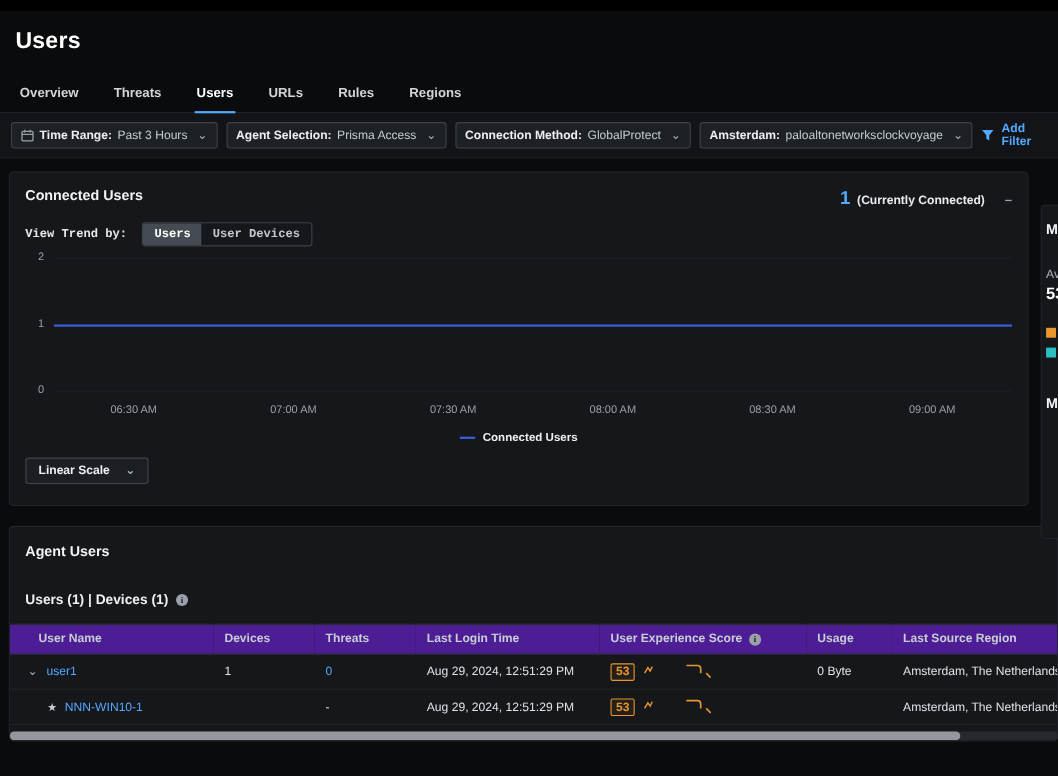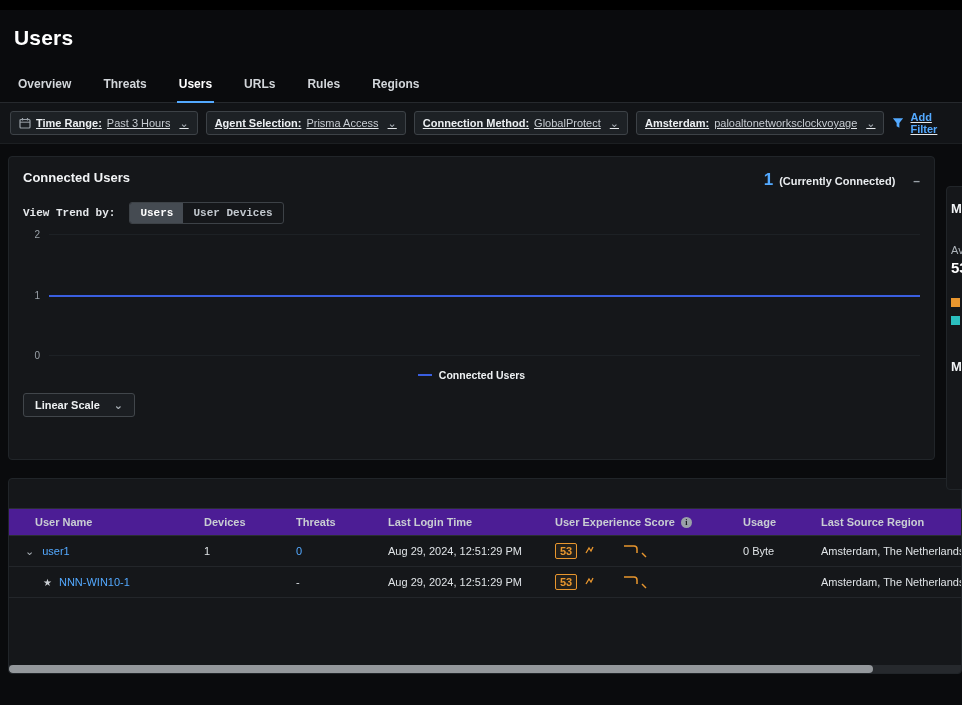--- a/index.html
+++ b/index.html
@@ -16,21 +16,21 @@
   .page-title { margin:0; font-size:21px; font-weight:700; color:#fff; letter-spacing:.2px; }
   .page-subtitle { margin:6px 0 0; font-size:11px; color:#aeb4ba; }
 
   
   .tabs { display:flex; gap:28px; padding:0 16px; margin-top:16px; border-bottom:1px solid #26292d; }
   .tab { padding:11px 2px; font-size:12px; font-weight:700; color:#d2d6da; cursor:pointer; position:relative; }
   .tab.active { color:#fff; }
   .tab.active::after { content:""; position:absolute; left:0; right:0; bottom:-1px; height:2px; background:#53a9ff; }
 
   
-  .filter-bar { display:flex; align-items:center; gap:8px; padding:8px 10px; background:#121417; border-bottom:1px solid #1c1f22;text-decoration:underline; }
+  .filter-bar { display:flex; align-items:center; gap:8px; padding:8px 10px; background:#121417; border-bottom:1px solid #1c1f22; }
   .pill { display:inline-flex; align-items:center; gap:5px; background:#1d2125; border:1px solid #3d4247; border-radius:3px; padding:5px 8px; font-size:11px; cursor:pointer; white-space:nowrap; }
   .pill-label { font-weight:700; color:#eceff2; }
   .pill-value { color:#c6cbd1; max-width:150px; overflow:hidden; text-overflow:clip; }
   .chev { font-size:11px; color:#aab1b8; margin-left:4px; line-height:8px; }
   .add-filter { margin-left:auto; margin-right:100px; display:inline-flex; gap:6px; align-items:center; color:#53a9ff; font-size:11px; font-weight:700; cursor:pointer; }
 
   
   .content { padding:12px 8px 0; }
   .card { background:#15171a; border:1px solid #212529; border-radius:4px; }
   .card-connected { width:927px; height:304px; padding:13px 14px 12px; }
@@ -185,34 +185,47 @@
         <span class="y-tick yt-2">0</span>
       </div>
       <div class="plot">
         <div class="gridline gl-0"></div>
         <div class="gridline gl-1"></div>
         <div class="gridline gl-2"></div>
         <div class="trend-line" id="trend-line" style="top: 50%; background: rgb(58, 95, 224);"></div>
       </div>
     </div>
 
+    <div class="x-axis">
+      <span class="x-tick">06:30 AM</span>
+      <span class="x-tick">07:00 AM</span>
+      <span class="x-tick">07:30 AM</span>
+      <span class="x-tick">08:00 AM</span>
+      <span class="x-tick">08:30 AM</span>
+      <span class="x-tick">09:00 AM</span>
+    </div>
 
     <div class="legend">
       <span class="legend-swatch"></span>
       <span class="legend-text">Connected Users</span>
     </div>
 
     <div class="scale-btn">
       <span>Linear Scale</span>
       <span class="chev">⌄</span>
     </div>
   </section>
 
   <section class="card card-agent">
-
+    <div class="agent-title section-title">Agent Users</div>
+
+    <div class="agent-summary">
+      <span>Users (1) | Devices (1)</span>
+      <span class="info-icon">i</span>
+    </div>
 
     <table class="agent-table">
       <colgroup>
         <col style="width:185px">
           <col style="width:92px">
           <col style="width:92px">
         <col style="width:167px">
           <col style="width:188px">
           <col style="width:78px">
           <col style="width:198px">

